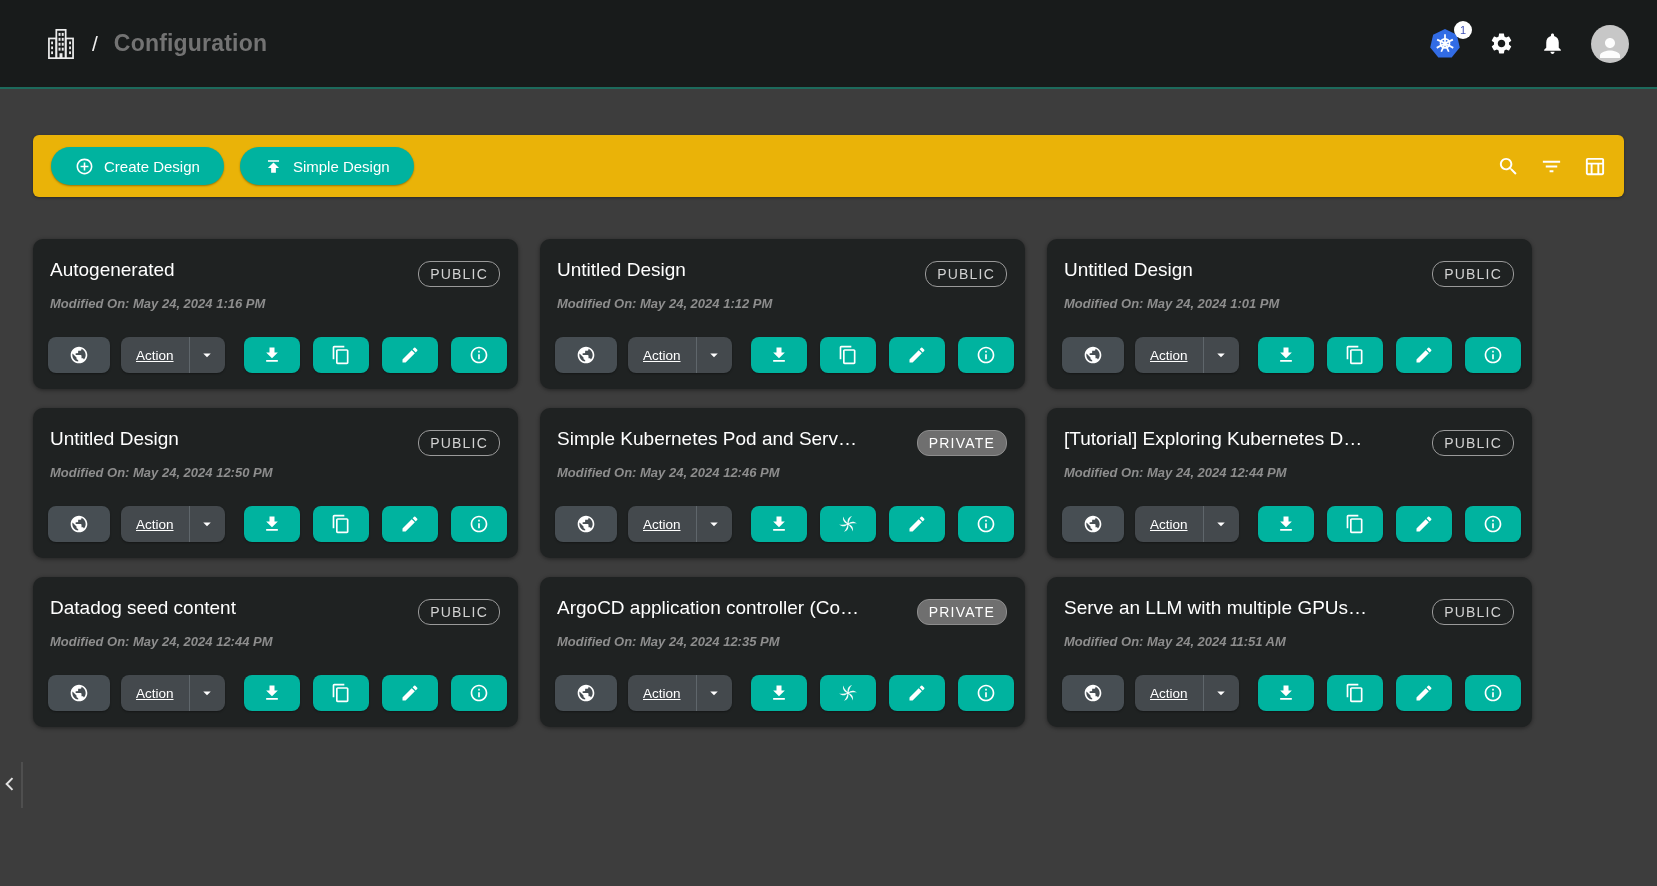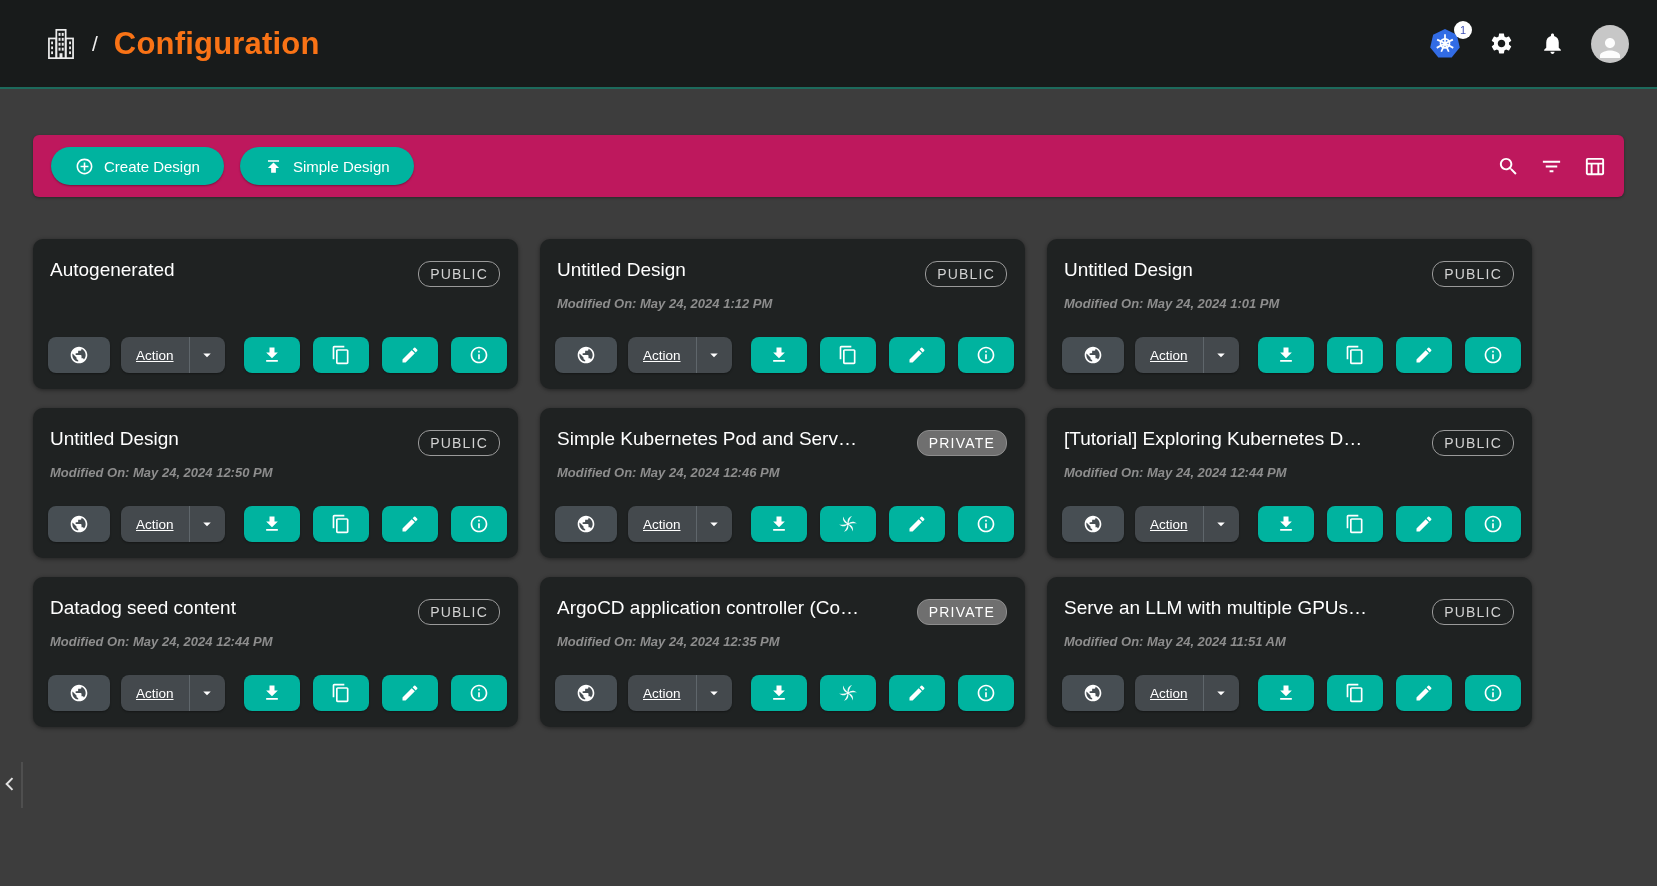--- a/index.html
+++ b/index.html
@@ -13,42 +13,42 @@
   
   .appbar {
     height:89px; background:#181b1b;
     border-bottom:2px solid #1d6a5c;
     display:flex; align-items:center; justify-content:space-between;
     padding:0 28px 0 46px;
   }
   .breadcrumb { display:flex; align-items:center; gap:16px; }
   .breadcrumb .org-ic { width:30px; height:32px; display:block; }
   .crumb-sep { font-size:21px; color:#f0f0f0; font-weight:400; }
-  .page-title { font-size:31px; font-weight:700; color:#f97316; letter-spacing:.2px; }
+  .page-title { font-size:23px; font-weight:700; color:#737373; letter-spacing:.2px; }
   .appbar-right { display:flex; align-items:center; gap:26px; }
   .k8s-wrap { position:relative; width:34px; height:32px; cursor:pointer; }
   .k8s-wrap svg { width:32px; height:32px; }
   .k8s-badge {
     position:absolute; top:-7px; right:-9px;
     width:18px; height:18px; border-radius:50%;
     background:#fff; color:#3f51b5; font-size:11px; font-weight:400;
     display:flex; align-items:center; justify-content:center;
   }
   .icon-btn { background:none; border:none; cursor:pointer; display:flex; align-items:center; }
   .icon-btn svg { width:25px; height:25px; fill:#fff; }
   .avatar {
     width:38px; height:38px; border-radius:50%;
     background:#c7c7c7; display:flex; align-items:flex-end; justify-content:center;
     overflow:hidden; cursor:pointer;
   }
   .avatar svg { width:30px; height:30px; fill:#fdfdfd; }
   
   .toolbar {
     margin:46px 33px 0 33px; height:62px;
-    background:#be185d; border-radius:6px;
+    background:#eab308; border-radius:6px;
     display:flex; align-items:center; padding:0 18px;
     box-shadow:0 1px 3px rgba(0,0,0,.35);
   }
   .teal-btn {
     background:#00B39F; color:#fff; border:none; cursor:pointer;
     height:38px; border-radius:19px; padding:0 24px;
     font-size:15px; font-family:inherit;
     display:flex; align-items:center; gap:10px;
     box-shadow:0 1px 2px rgba(0,0,0,.35);
   }
@@ -216,20 +216,21 @@
     </button>
   </div>
 </div>
 
 <main class="grid" id="card-grid">
   <section class="card">
     <div class="card-head">
       <div class="card-title">Autogenerated</div>
       <div class="badge public">PUBLIC</div>
     </div>
+    <div class="card-modified">Modified On: May 24, 2024 1:16 PM</div>
     <div class="card-actions">
       <button class="abtn gray">
         <svg viewBox="0 0 24 24">
             <path d="M12 2C6.48 2 2 6.48 2 12s4.48 10 10 10 10-4.48 10-10S17.52 2 12 2zm-1 17.93c-3.95-.49-7-3.85-7-7.93 0-.62.08-1.21.21-1.79L9 15v1c0 1.1.9 2 2 2v1.93zm6.9-2.54c-.26-.81-1-1.39-1.9-1.39h-1v-3c0-.55-.45-1-1-1H8v-2h2c.55 0 1-.45 1-1V7h2c1.1 0 2-.9 2-2v-.41c2.93 1.19 5 4.06 5 7.41 0 2.08-.8 3.97-2.1 5.39z"></path>
           </svg>
       </button>
       <div class="split">
         <button class="split-label">Action</button>
         <button class="split-caret">
           <svg viewBox="0 0 24 24" fill="#fff">

